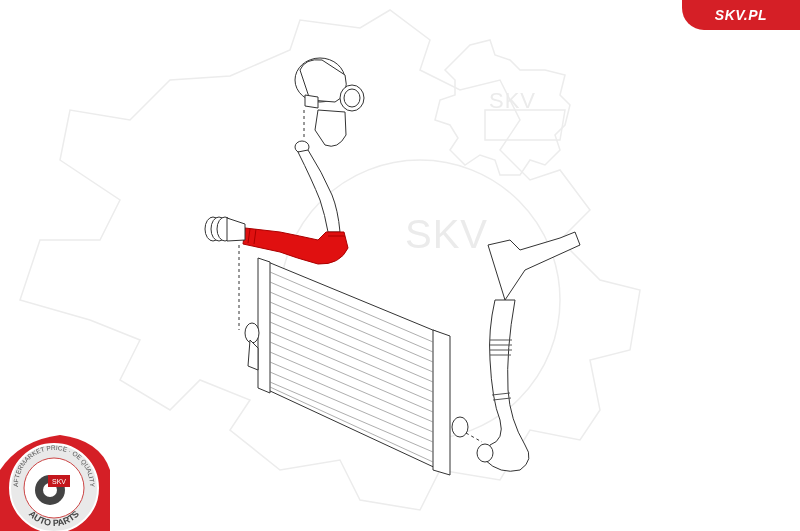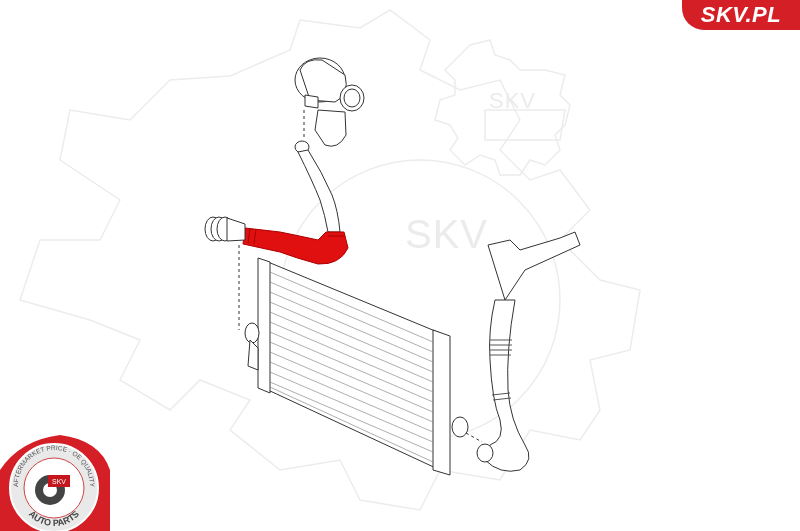--- a/index.html
+++ b/index.html
@@ -1,19 +1,19 @@
 <!DOCTYPE html>
 <html><head>
 <meta charset="utf-8">
 <style>
   html,body{margin:0;padding:0;}
   body{width:800px;height:531px;position:relative;overflow:hidden;background:#ffffff;font-family:"Liberation Sans",sans-serif;}
   .layer{position:absolute;left:0;top:0;width:800px;height:531px;}
   .brand-tab{position:absolute;right:0;top:0;width:118px;height:30px;background:#d51f26;border-bottom-left-radius:22px;display:flex;align-items:center;justify-content:center;}
-  .brand-tab span{color:#fff;font-weight:bold;font-style:italic;font-size:22px;letter-spacing:0.5px;}
+  .brand-tab span{color:#fff;font-weight:bold;font-style:italic;font-size:14px;letter-spacing:0.5px;}
   .badge{position:absolute;left:0;top:430px;width:110px;height:101px;}
   .wm-text{position:absolute;color:#ebebeb;font-size:40px;font-family:"Liberation Sans",sans-serif;letter-spacing:1px;}
 </style>
 </head>
 <body>
 
 <svg class="layer" viewBox="0 0 800 531">
   <g fill="none" stroke="#ececec" stroke-width="1.5">
 
     <path d="M230 76 L290 50 L300 20 L360 28 L390 10 L430 40 L420 70 L460 90 L500 80 L520 120 L500 150 L530 180 L560 170 L590 210 L560 240 L600 280 L640 290 L630 350 L590 360 L600 410 L580 440 L530 430 L500 480 L440 470 L420 510 L360 500 L340 460 L280 470 L230 430 L250 400 L200 380 L170 410 L120 380 L140 340 L90 320 L20 300 L40 240 L100 240 L120 200 L60 160 L70 110 L130 120 L170 80 Z"></path>

